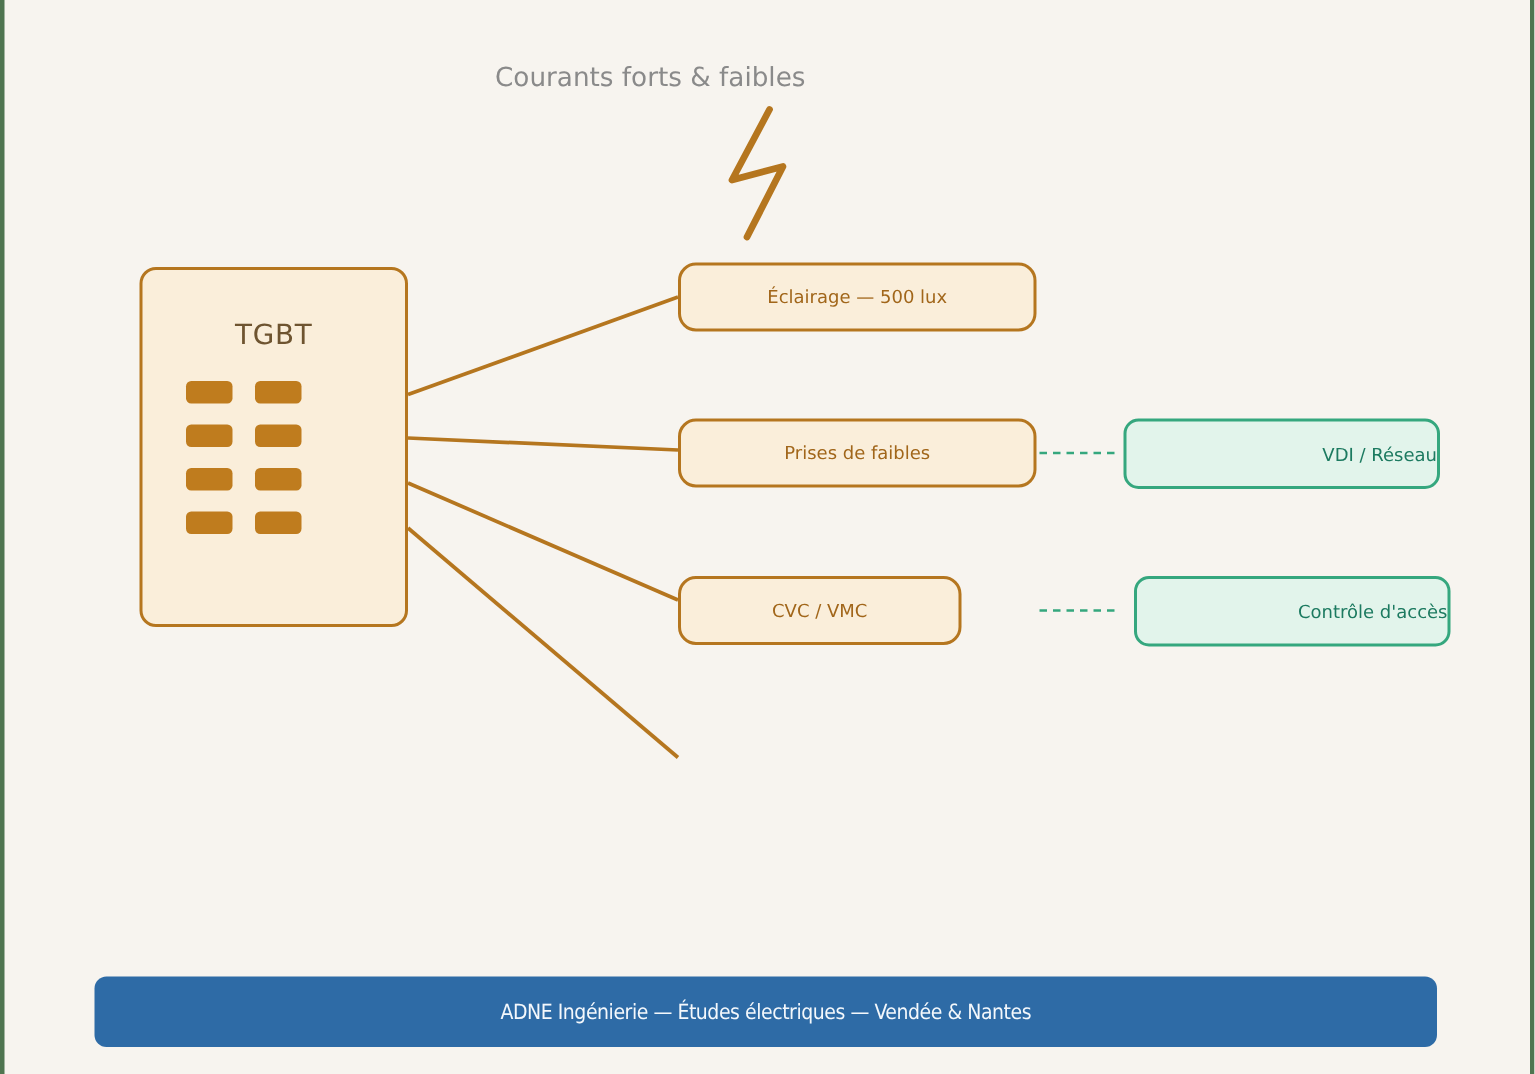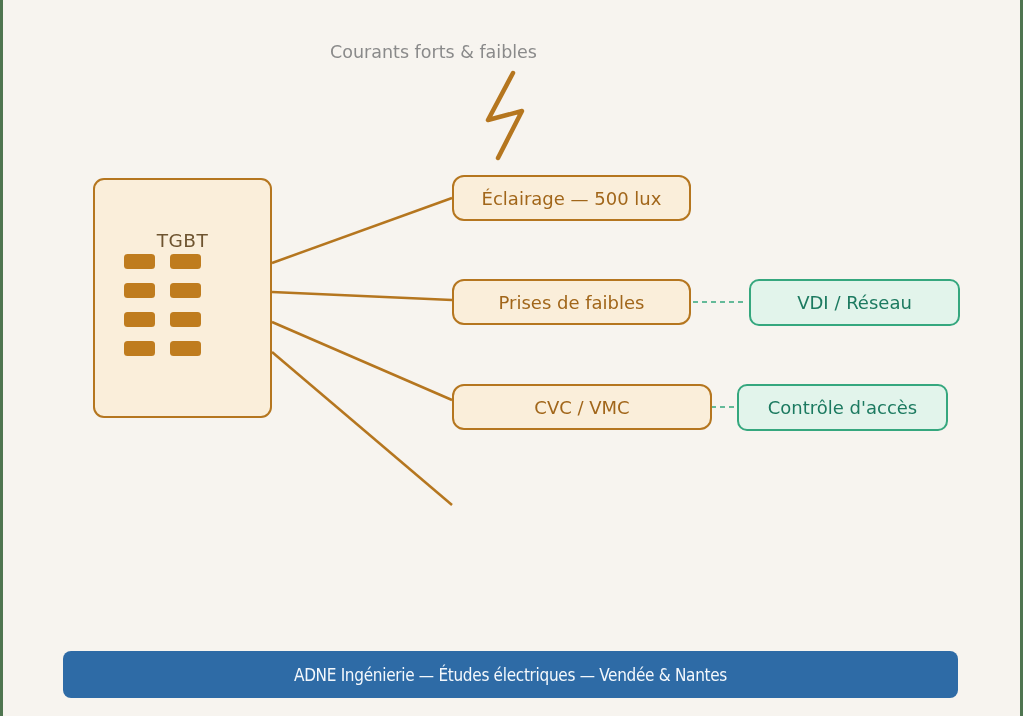--- a/index.html
+++ b/index.html
@@ -57,50 +57,51 @@
     color: var(--gray, #8a8a8a);
   }
 
   .node {
     position: absolute;
     box-sizing: border-box;
     display: flex;
     align-items: center;
     justify-content: center;
     border-radius: 12px;
-    font-size: 18px;
+    font-size: 12px;
   }
   .node.brown {
     background: var(--cream, #faeeda);
     border: 2px solid var(--brown, #b5761f);
     color: var(--brownText, #a1661a);
   }
   .node.teal {
     background: var(--tealFill, #e2f4eb);
     border: 2px solid var(--tealBorder, #35a77e);
     color: var(--tealText, #1c7a60);
     border-radius: 10px;
+    justify-content: flex-end;
   }
   .node.pink {
     background: var(--pinkFill, #fdecea);
     border: 2px solid var(--pinkBorder, #e8756a);
     color: var(--redText, #a03a30);
   }
 
   #tgbt {
     position: absolute;
     left: 93px; top: 178px;
     width: 179px; height: 240px;
     box-sizing: border-box;
     background: var(--cream, #faeeda);
     border: 2.5px solid var(--brown, #b5761f);
     border-radius: 11px;
   }
   #tgbt .tgbt-title {
-    margin-top: 50px;
+    margin-top: 33px;
     text-align: center;
     font-size: 18.5px;
     color: var(--tgbtText, #6e5430);
     letter-spacing: 0.5px;
   }
   #tgbt .breakers {
     position: absolute;
     left: 29px; top: 74px;
     display: grid;
     grid-template-columns: 31px 31px;
@@ -110,37 +111,37 @@
   }
   .breaker {
     width: 31px; height: 15px;
     background: var(--breaker, #bf7c1e);
     border-radius: 3.5px;
   }
 
   
   #node-eclairage { left: 452px; top: 175px; width: 239px; height: 46px; }
   #node-prises    { left: 452px; top: 279px; width: 239px; height: 46px; }
-  #node-cvc       { left: 452px; top: 384px; width: 260px; height: 46px; }
+  #node-cvc       { left: 452px; top: 384px; width: 189px; height: 46px; }
   #node-ssi       { left: 452px; top: 488px; width: 239px; height: 46px; }
   #node-vdi       { left: 749px; top: 279px; width: 211px; height: 47px; }
-  #node-acces     { left: 737px; top: 384px; width: 211px; height: 47px; }
+  #node-acces     { left: 756px; top: 384px; width: 211px; height: 47px; }
 
   #banner {
     position: absolute;
     left: 63px; top: 651px;
     width: 895px; height: 47px;
     box-sizing: border-box;
     background: var(--blue, #2e6ba6);
     border-radius: 8px;
     display: flex;
     align-items: center;
     justify-content: center;
     color: #f4f8fc;
-    font-size: 17px;
+    font-size: 14px;
     font-stretch: 87.5%;
     letter-spacing: -0.3px;
   }
 </style>
 </head>
 <body>
 
 <div id="stage">
 
   <div class="frame-strip left"></div>

